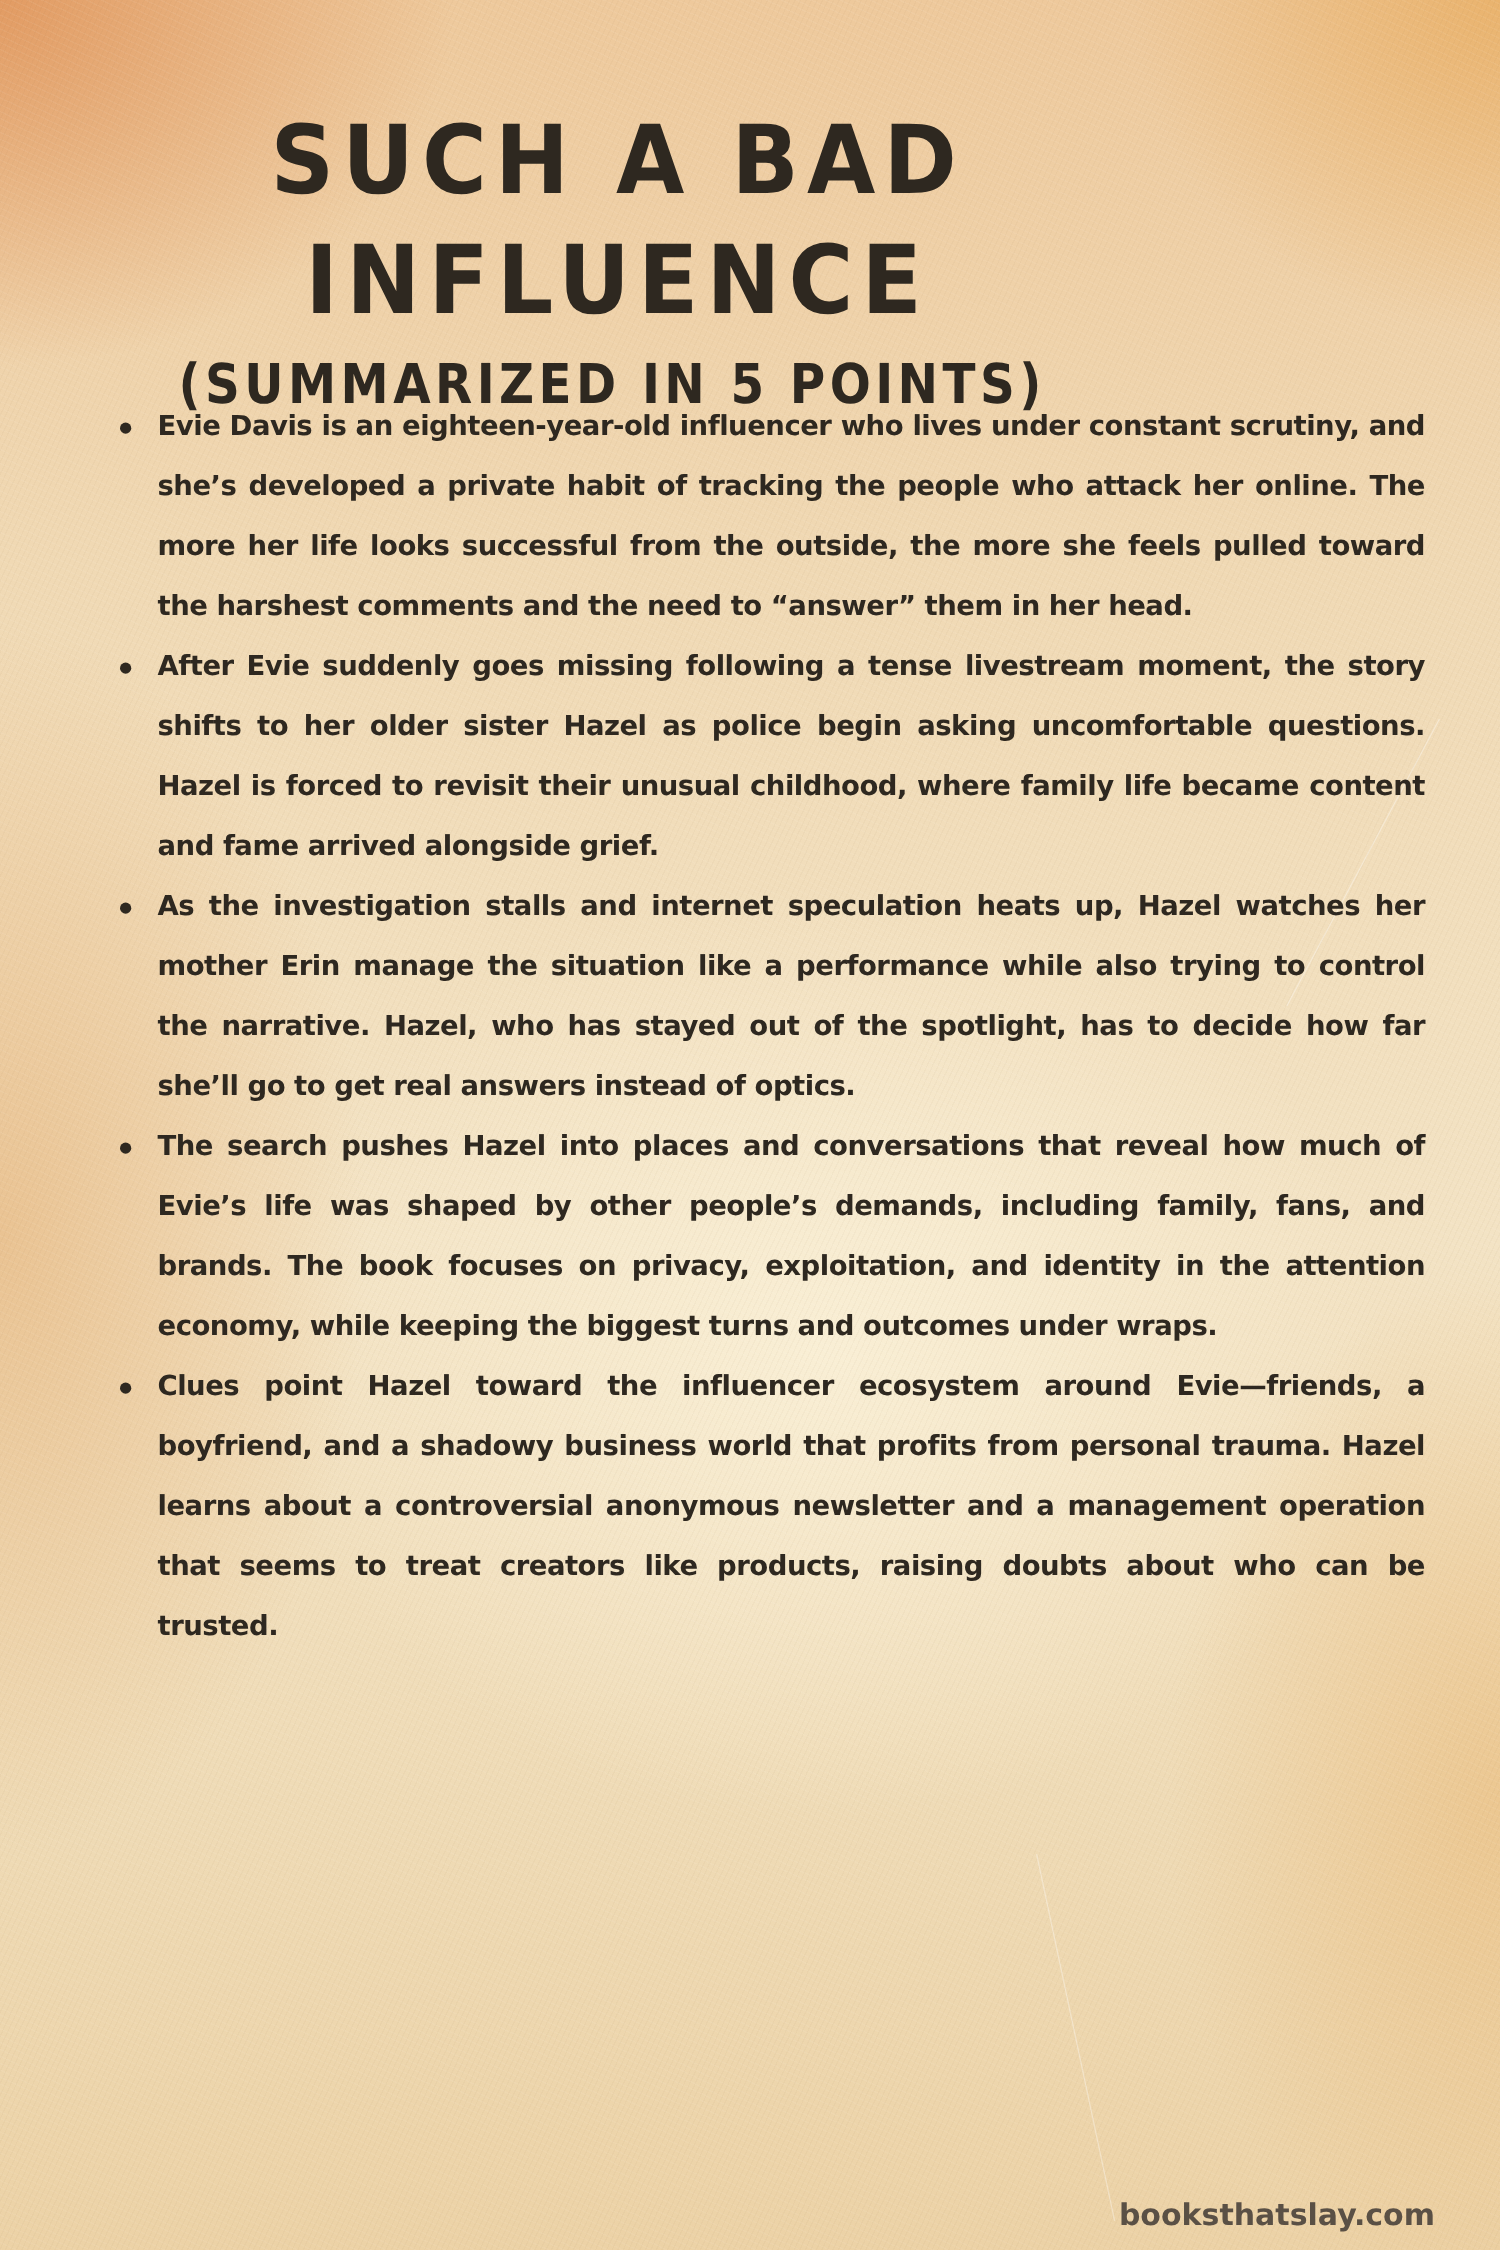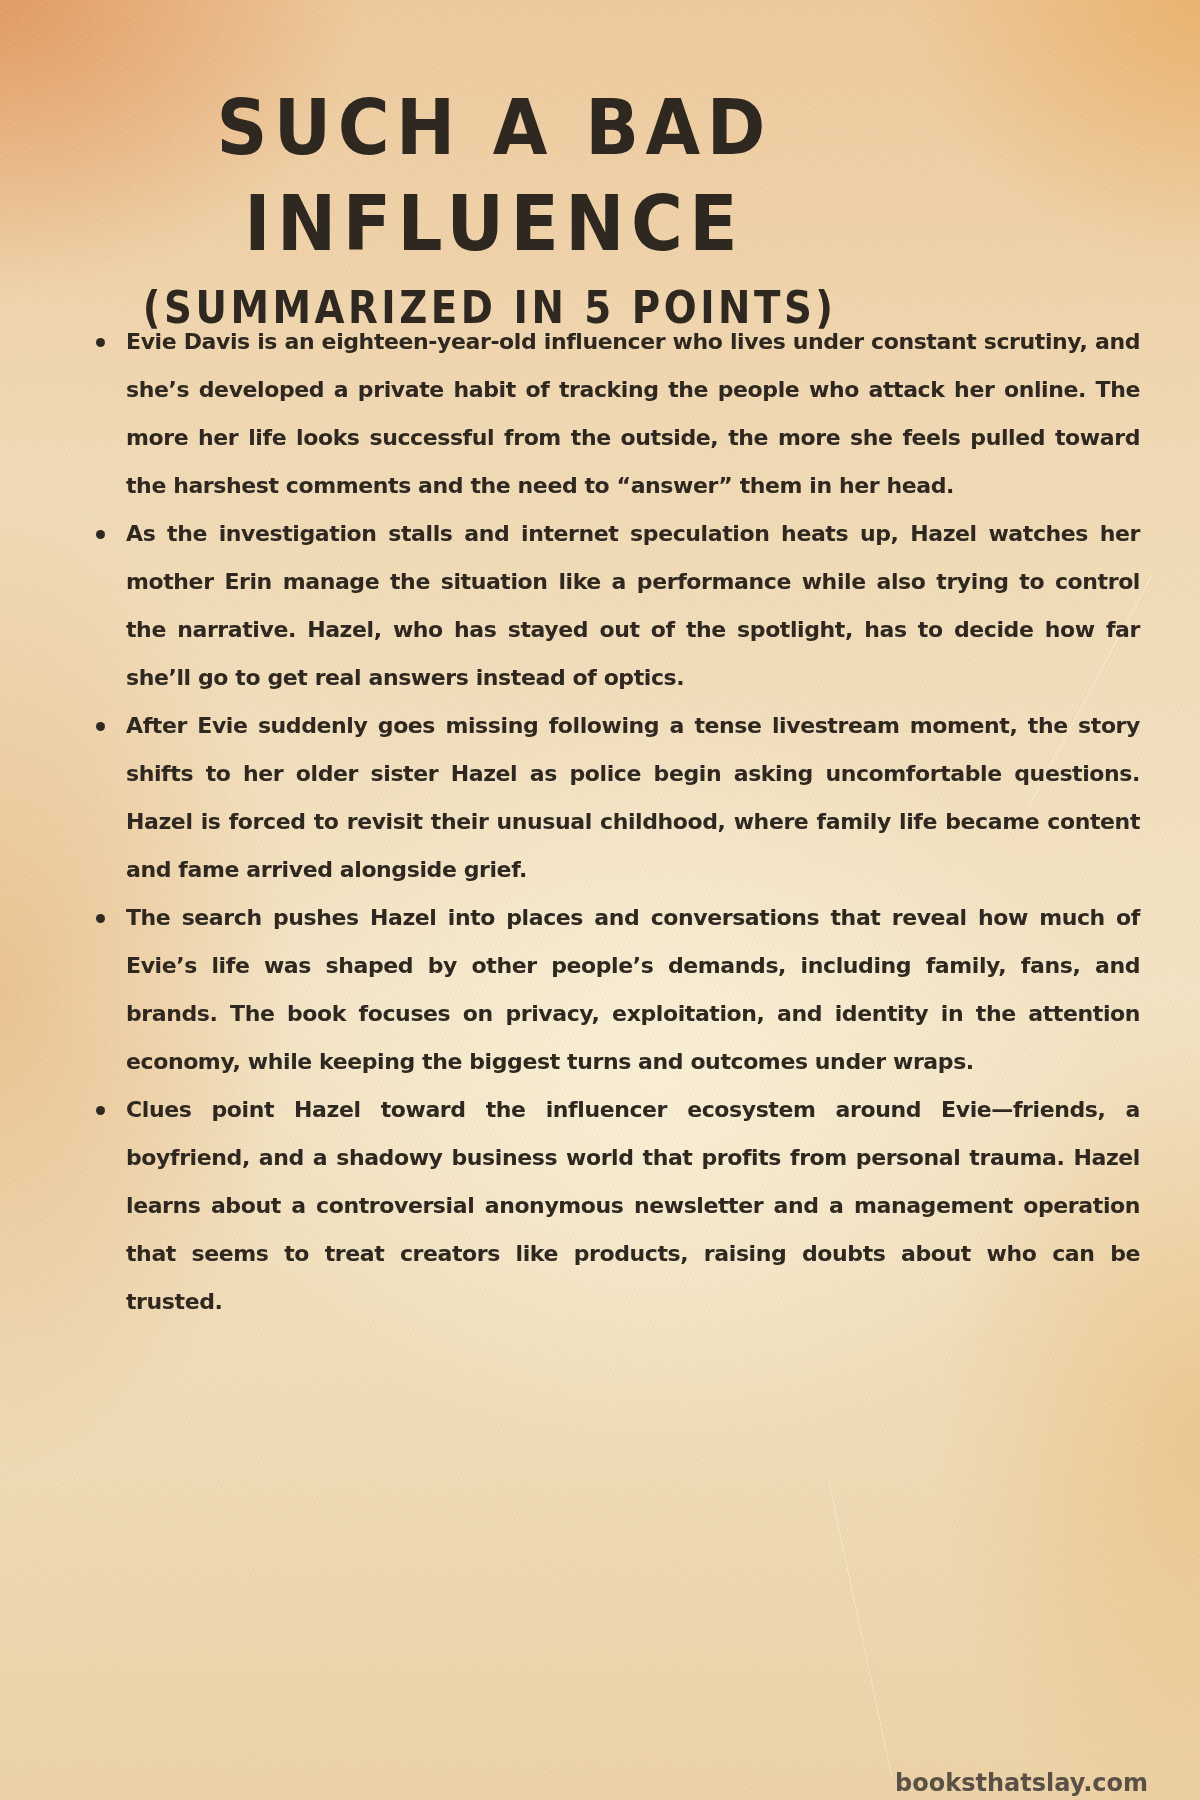--- a/index.html
+++ b/index.html
@@ -90,21 +90,21 @@
     left: 4px;
     top: 20px;
     width: 9px;
     height: 9px;
     border-radius: 50%;
     background: #2e2820;
   }
   .footer {
     position: absolute;
     right: 52px;
-    bottom: 3px;
+    bottom: 14px;
     font-family: "DejaVu Sans", sans-serif;
     font-weight: bold;
     font-size: 24px;
     color: #5a5045;
     letter-spacing: 0px;
   }
 </style>
 </head>
 <body>
 
@@ -117,25 +117,25 @@
   <h2 class="subtitle">(SUMMARIZED IN 5 POINTS)</h2>
 </header>
 
 <ul class="points">
   <li class="point">
     <span class="bullet"></span>
     <span>Evie Davis is an eighteen-year-old influencer who lives under constant scrutiny, and she’s developed a private habit of tracking the people who attack her online. The more her life looks successful from the outside, the more she feels pulled toward the harshest comments and the need to “answer” them in her head.</span>
   </li>
   <li class="point">
     <span class="bullet"></span>
-    <span>As the investigation stalls and internet speculation heats up, Hazel watches her mother Erin manage the situation like a performance while also trying to control the narrative. Hazel, who has stayed out of the spotlight, has to decide how far she’ll go to get real answers instead of optics.</span>
+    <span>After Evie suddenly goes missing following a tense livestream moment, the story shifts to her older sister Hazel as police begin asking uncomfortable questions. Hazel is forced to revisit their unusual childhood, where family life became content and fame arrived alongside grief.</span>
   </li>
   <li class="point">
     <span class="bullet"></span>
-    <span>After Evie suddenly goes missing following a tense livestream moment, the story shifts to her older sister Hazel as police begin asking uncomfortable questions. Hazel is forced to revisit their unusual childhood, where family life became content and fame arrived alongside grief.</span>
+    <span>As the investigation stalls and internet speculation heats up, Hazel watches her mother Erin manage the situation like a performance while also trying to control the narrative. Hazel, who has stayed out of the spotlight, has to decide how far she’ll go to get real answers instead of optics.</span>
   </li>
   <li class="point">
     <span class="bullet"></span>
     <span>The search pushes Hazel into places and conversations that reveal how much of Evie’s life was shaped by other people’s demands, including family, fans, and brands. The book focuses on privacy, exploitation, and identity in the attention economy, while keeping the biggest turns and outcomes under wraps.</span>
   </li>
   <li class="point">
     <span class="bullet"></span>
     <span>Clues point Hazel toward the influencer ecosystem around Evie—friends, a boyfriend, and a shadowy business world that profits from personal trauma. Hazel learns about a controversial anonymous newsletter and a management operation that seems to treat creators like products, raising doubts about who can be trusted.</span>
   </li>
 </ul>

